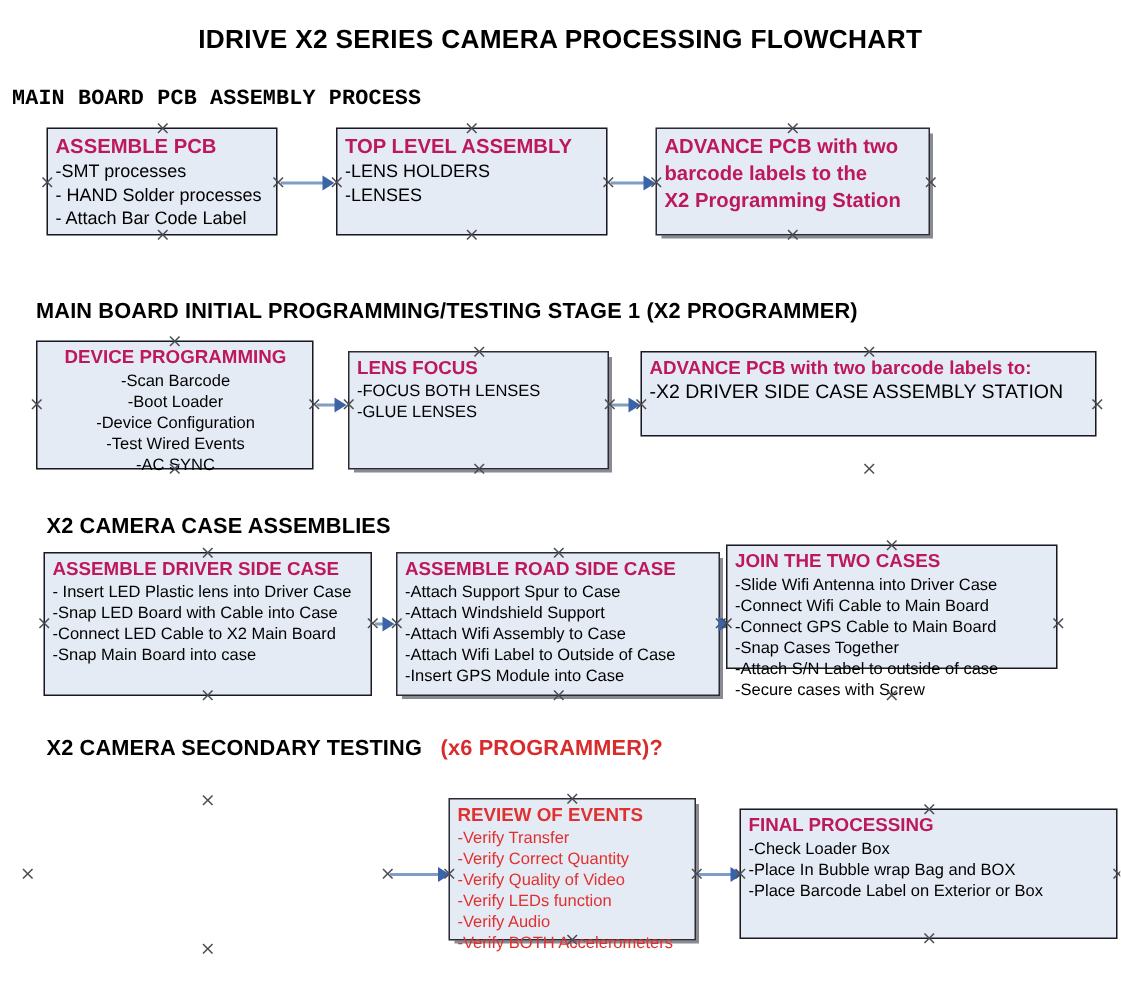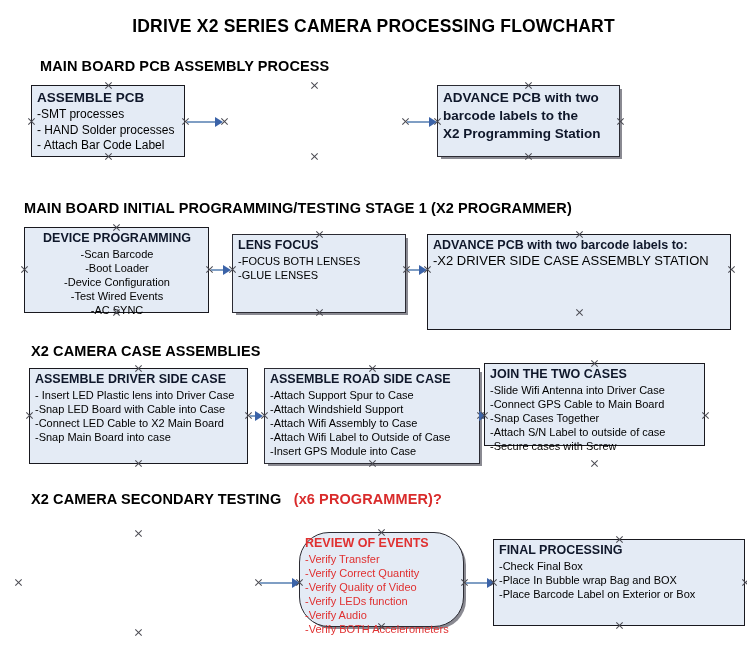--- a/index.html
+++ b/index.html
@@ -53,21 +53,21 @@
     border: 1px solid #19191f;
     padding: 3px 4px 2px 5px;
   }
   .node.shadowed {
     border: 1px solid #2b2b33;
     box-shadow: 3px 3px 0 -1px #8a8a92;
   }
   .node .node-title {
     font-size: 12.5px;
     font-weight: bold;
-    color: #0f172a;
+    color: #be185d;
     line-height: 15px;
     white-space: nowrap;
     margin-bottom: 1px;
   }
   .node .node-line {
     font-size: 11px;
     color: #000000;
     line-height: 14px;
     white-space: nowrap;
   }
@@ -82,21 +82,20 @@
   .node .node-line.big {
     font-size: 12px;
     line-height: 15.5px;
   }
   .node .node-line.sm {
     font-size: 13px;
     line-height: 13.5px;
   }
   .node.overflow {
     overflow: visible;
-    border-radius: 30px;
   }
 
   
   .handle {
     position: absolute;
     width: 9px;
     height: 9px;
     pointer-events: auto;
   }
   .handle::before,
@@ -127,38 +126,43 @@
     border-left: 8px solid #3b63a8;
   }
 </style>
 </head>
 <body>
 
 <div id="canvas">
 
   <div class="doc-title">IDRIVE X2  SERIES CAMERA PROCESSING FLOWCHART</div>
 
-  <div class="section-title" style="left:40px; top:58px;">
+  <div class="section-title" style="left:8px; top:58px;font-family:Liberation Mono, monospace;">
     <span>MAIN BOARD PCB ASSEMBLY PROCESS</span>
   </div>
 
   <div class="node" style="left:31px; top:85px; width:154px; height:72px;">
     <div class="node-title big">ASSEMBLE PCB</div>
     <div class="node-line big">-SMT processes</div>
     <div class="node-line big">- HAND Solder processes</div>
     <div class="node-line big">- Attach Bar Code Label</div>
   </div>
   <div class="handle" style="left:104px; top:81px;"></div>
   <div class="handle" style="left:104px; top:152px;"></div>
   <div class="handle" style="left:27px; top:117px;"></div>
   <div class="handle" style="left:181px; top:117px;"></div>
 
   <div class="conn" style="left:187px; top:121px; width:30px;"></div>
   <div class="arrowhead" style="left:215px; top:117px;"></div>
 
+  <div class="node" style="left:224px; top:85px; width:181px; height:72px;">
+    <div class="node-title big">TOP LEVEL ASSEMBLY</div>
+    <div class="node-line big">-LENS HOLDERS</div>
+    <div class="node-line big">-LENSES</div>
+  </div>
   <div class="handle" style="left:310px; top:81px;"></div>
   <div class="handle" style="left:310px; top:152px;"></div>
   <div class="handle" style="left:220px; top:117px;"></div>
   <div class="handle" style="left:401px; top:117px;"></div>
 
   <div class="conn" style="left:407px; top:121px; width:24px;"></div>
   <div class="arrowhead" style="left:429px; top:117px;"></div>
 
   <div class="node shadowed" style="left:437px; top:85px; width:183px; height:72px;">
     <div class="node-title big">ADVANCE PCB with two</div>
@@ -196,21 +200,21 @@
     <div class="node-line">-GLUE LENSES</div>
   </div>
   <div class="handle" style="left:315px; top:230px;"></div>
   <div class="handle" style="left:315px; top:308px;"></div>
   <div class="handle" style="left:228px; top:265px;"></div>
   <div class="handle" style="left:402px; top:265px;"></div>
 
   <div class="conn" style="left:408px; top:269px; width:14px;"></div>
   <div class="arrowhead" style="left:419px; top:265px;"></div>
 
-  <div class="node" style="left:427px; top:234px; width:304px; height:96px;">
+  <div class="node" style="left:427px; top:234px; width:304px; height:57px;">
     <div class="node-title">ADVANCE PCB with two barcode labels to:</div>
     <div class="node-line sm">-X2 DRIVER  SIDE  CASE  ASSEMBLY STATION</div>
   </div>
   <div class="handle" style="left:575px; top:230px;"></div>
   <div class="handle" style="left:575px; top:308px;"></div>
   <div class="handle" style="left:423px; top:265px;"></div>
   <div class="handle" style="left:727px; top:265px;"></div>
 
   <div class="section-title" style="left:31px; top:343px;">
     <span>X2 CAMERA CASE ASSEMBLIES</span>
@@ -243,20 +247,21 @@
   <div class="handle" style="left:368px; top:459px;"></div>
   <div class="handle" style="left:260px; top:411px;"></div>
   <div class="handle" style="left:476px; top:411px;"></div>
 
   <div class="conn" style="left:482px; top:415px; width:6px;"></div>
   <div class="arrowhead" style="left:479px; top:411px;"></div>
 
   <div class="node" style="left:484px; top:363px; width:221px; height:83px;">
     <div class="node-title">JOIN THE TWO CASES</div>
     <div class="node-line">-Slide Wifi Antenna into Driver Case</div>
+    <div class="node-line">-Connect Wifi Cable to Main Board</div>
     <div class="node-line">-Connect GPS Cable to Main Board</div>
     <div class="node-line">-Snap Cases Together</div>
     <div class="node-line">-Attach S/N Label to outside of case</div>
     <div class="node-line">-Secure cases with Screw</div>
   </div>
   <div class="handle" style="left:590px; top:359px;"></div>
   <div class="handle" style="left:590px; top:459px;"></div>
   <div class="handle" style="left:480px; top:411px;"></div>
   <div class="handle" style="left:701px; top:411px;"></div>
 
@@ -286,21 +291,21 @@
   <div class="handle" style="left:377px; top:528px;"></div>
   <div class="handle" style="left:377px; top:622px;"></div>
   <div class="handle" style="left:295px; top:578px;"></div>
   <div class="handle" style="left:460px; top:578px;"></div>
 
   <div class="conn" style="left:466px; top:582px; width:24px;"></div>
   <div class="arrowhead" style="left:487px; top:578px;"></div>
 
   <div class="node" style="left:493px; top:539px; width:252px; height:87px;">
     <div class="node-title">FINAL PROCESSING</div>
-    <div class="node-line"> -Check Final Box</div>
+    <div class="node-line"> -Check Loader Box</div>
     <div class="node-line">-Place In Bubble wrap Bag and BOX</div>
     <div class="node-line">-Place Barcode Label on Exterior or Box</div>
   </div>
   <div class="handle" style="left:615px; top:535px;"></div>
   <div class="handle" style="left:615px; top:621px;"></div>
   <div class="handle" style="left:489px; top:578px;"></div>
   <div class="handle" style="left:741px; top:578px;"></div>
 
 </div>
 

